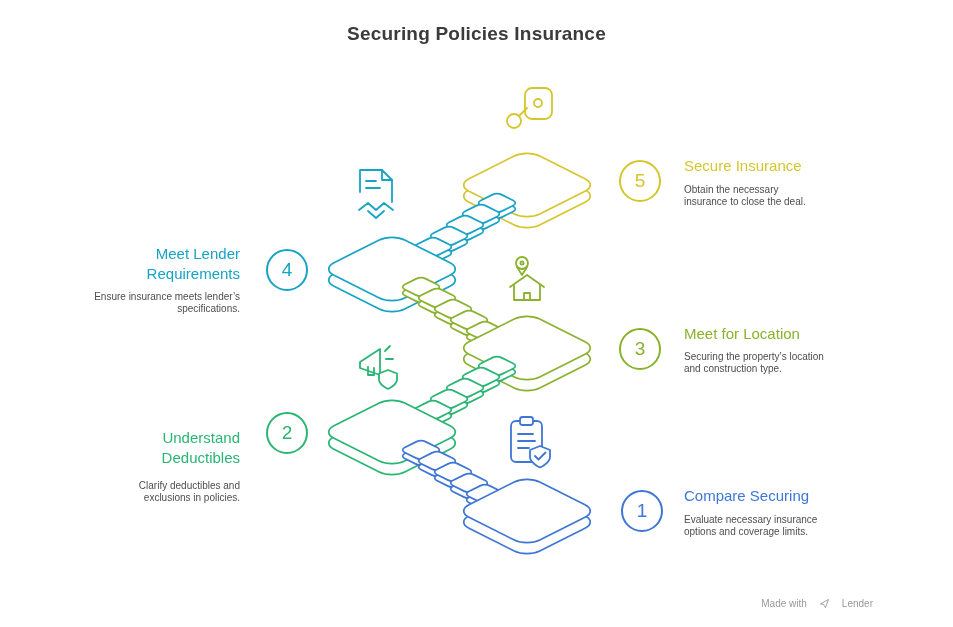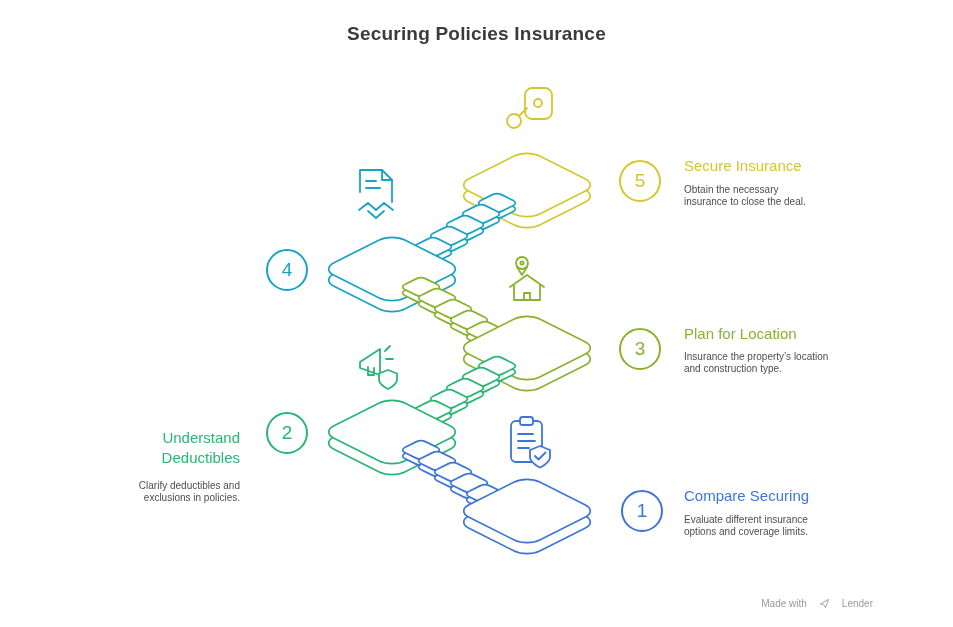--- a/index.html
+++ b/index.html
@@ -176,32 +176,34 @@
       <path class="line-fill" d="M13,5 l10,4 v7 c0,6 -10,10.5 -10,10.5 c0,0 -10,-4.5 -10,-10.5 v-7 z"></path>
       <path class="line" d="M8,15 l3.5,3.5 7,-7"></path>
     </g>
   </svg>
 
   <div class="step-circle s5-circle" style="--c: #d6c62e;">5</div>
   <div class="step-title nowrap s5-title" style="--c: #d6c62e;">Secure Insurance</div>
   <div class="step-desc s5-desc">Obtain the necessary insurance to close the deal.</div>
 
   <div class="step-circle s4-circle" style="--c: #17a3c6;">4</div>
+  <div class="step-title s4-title" style="--c: #17a3c6;">Meet Lender Requirements</div>
+  <div class="step-desc s4-desc">Ensure insurance meets lender’s specifications.</div>
 
   <div class="step-circle s3-circle" style="--c: #8ab22d;">3</div>
-  <div class="step-title nowrap s3-title" style="--c: #8ab22d;">Plan for Location</div>
-  <div class="step-desc s3-desc">Insurance the property’s location and construction type.</div>
+  <div class="step-title nowrap s3-title" style="--c: #8ab22d;">Meet for Location</div>
+  <div class="step-desc s3-desc">Securing the property’s location and construction type.</div>
 
   <div class="step-circle s2-circle" style="--c: #29b573;">2</div>
   <div class="step-title s2-title" style="--c: #29b573;">Understand Deductibles</div>
   <div class="step-desc s2-desc">Clarify deductibles and exclusions in policies.</div>
 
   <div class="step-circle s1-circle" style="--c: #3e76d6;">1</div>
   <div class="step-title nowrap s1-title" style="--c: #3e76d6;">Compare Securing</div>
-  <div class="step-desc s1-desc">Evaluate different insurance options and coverage limits.</div>
+  <div class="step-desc s1-desc">Evaluate necessary insurance options and coverage limits.</div>
 
   <div class="watermark">
     <span>Made with</span>
     <svg width="11" height="11" viewBox="0 0 12 12">
       <path d="M1.5,6.5 L10.5,1.5 L7,10.5 L5,7 Z" fill="none" stroke="#9a9a9a" stroke-width="1"></path>
     </svg>
     <span>Lender</span>
   </div>
 
 </div>

